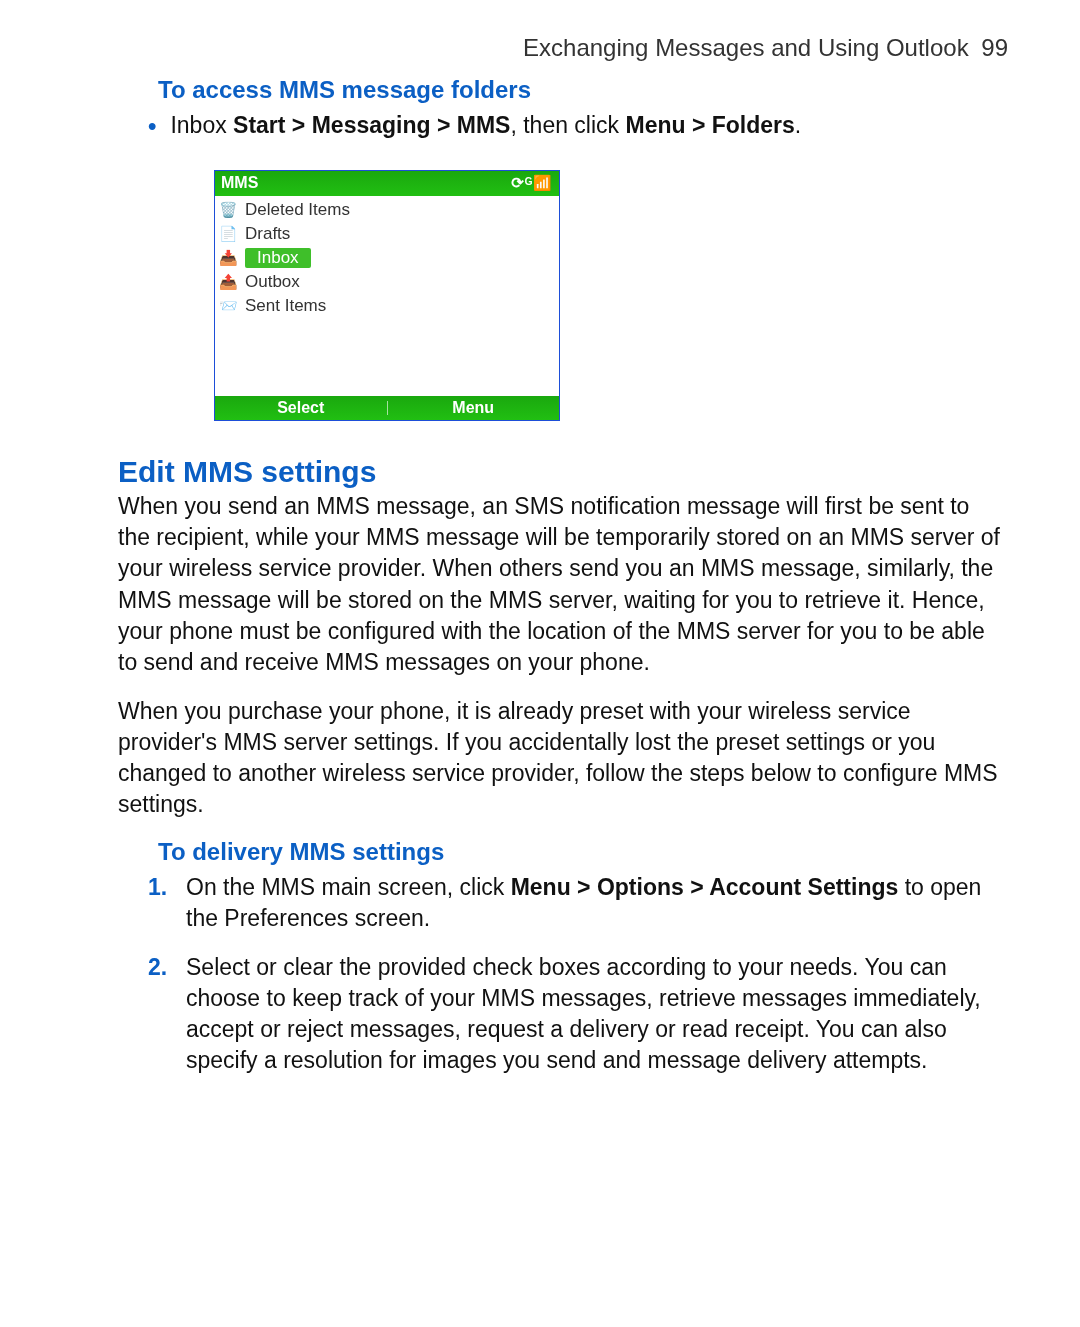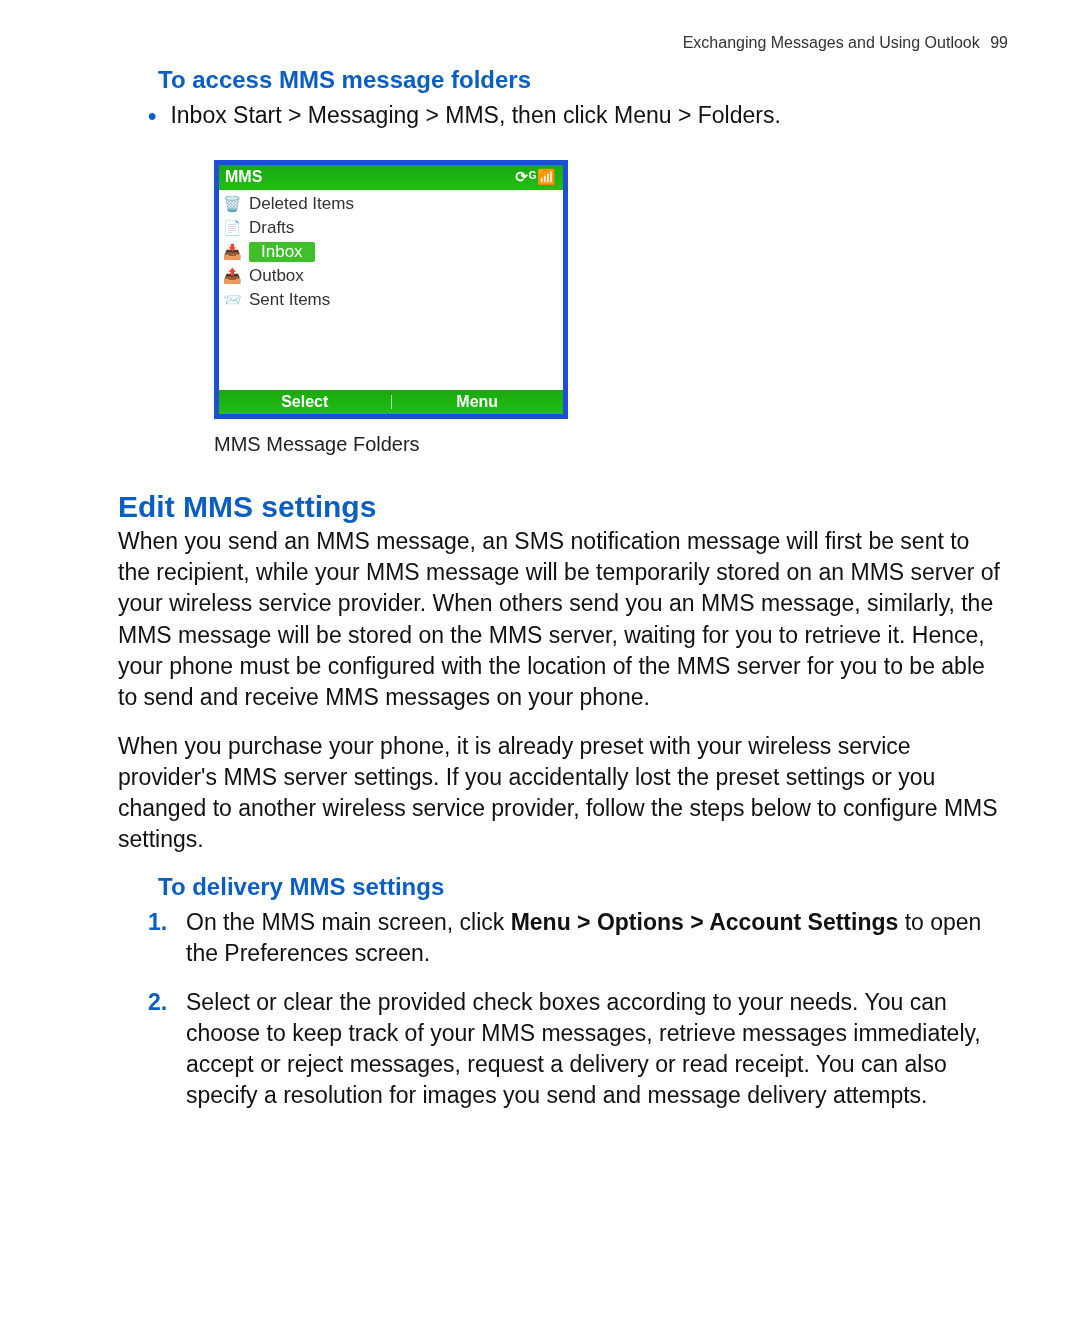--- a/index.html
+++ b/index.html
@@ -12,21 +12,21 @@
     width: 1080px;
     min-height: 1327px;
     margin: 0 auto;
     background: #fff;
     box-sizing: border-box;
     padding: 34px 72px 40px 118px;
     position: relative;
   }
   .running-head {
     text-align: right;
-    font-size: 16px;
+    font-size: 24px;
     color: #333;
     margin-bottom: 14px;
     font-weight: 400;
   }
   .running-head .page-no {
     margin-left: 6px;
   }
   .blue-sub {
     color: #0b5fc4;
     font-weight: 700;
@@ -41,30 +41,30 @@
     font-size: 23px;
     line-height: 1.35;
   }
   .bullet-dot {
     color: #0b5fc4;
     font-weight: 700;
     margin-right: 14px;
     font-size: 24px;
     line-height: 1.35;
   }
-  .bullet-text b { font-weight: 400; }
+  .bullet-text b { font-weight: 700; }
 
   
   .phone-wrap {
     margin: 28px 0 10px 96px;
     width: 344px;
   }
   .phone {
     width: 344px;
-    border: 5px solid #1d4ed8;
+    border: 1px solid #1d4ed8;
     background: #fff;
     font-family: Tahoma, Arial, sans-serif;
     font-size: 17px;
     box-shadow: 0 0 0 1px rgba(0,0,0,.05) inset;
   }
   .phone-title {
     background: linear-gradient(#1aa80e, #21bf12);
     color: #fff;
     font-weight: 700;
     padding: 3px 6px 4px 6px;
@@ -201,21 +201,20 @@
             <span class="label">Sent Items</span>
           </div>
         </div>
       <div class="phone-soft">
         <div class="half">Select</div>
         <div class="divider"></div>
         <div class="half">Menu</div>
       </div>
     </div>
   </div>
-  <div class="caption">MMS Message Folders</div>
 
   <div class="h2-blue">Edit MMS settings</div>
   <div class="body-para">When you send an MMS message, an SMS notification message will first be sent to the recipient, while your MMS message will be temporarily stored on an MMS server of your wireless service provider. When others send you an MMS message, similarly, the MMS message will be stored on the MMS server, waiting for you to retrieve it. Hence, your phone must be configured with the location of the MMS server for you to be able to send and receive MMS messages on your phone.</div>
   <div class="body-para">When you purchase your phone, it is already preset with your wireless service provider's MMS server settings. If you accidentally lost the preset settings or you changed to another wireless service provider, follow the steps below to configure MMS settings.</div>
 
   <div class="blue-sub">To delivery MMS settings</div>
 
   <div class="ol-steps" id="steps">
       <div class="ol-row">
         <div class="ol-num">1.</div>

